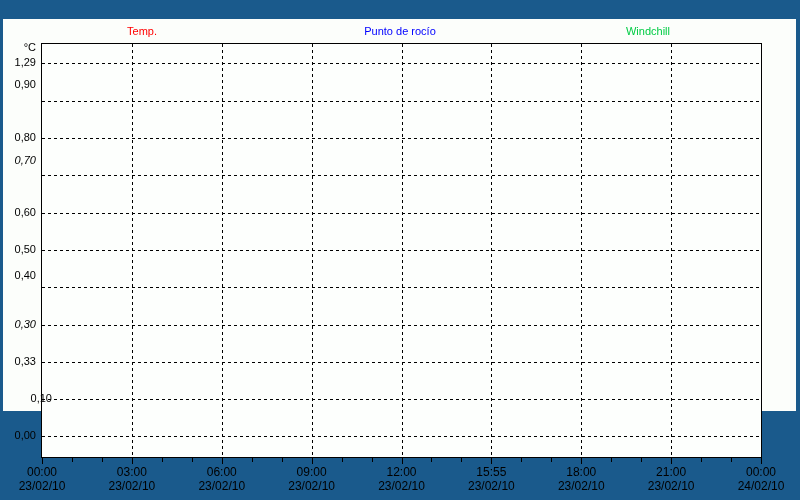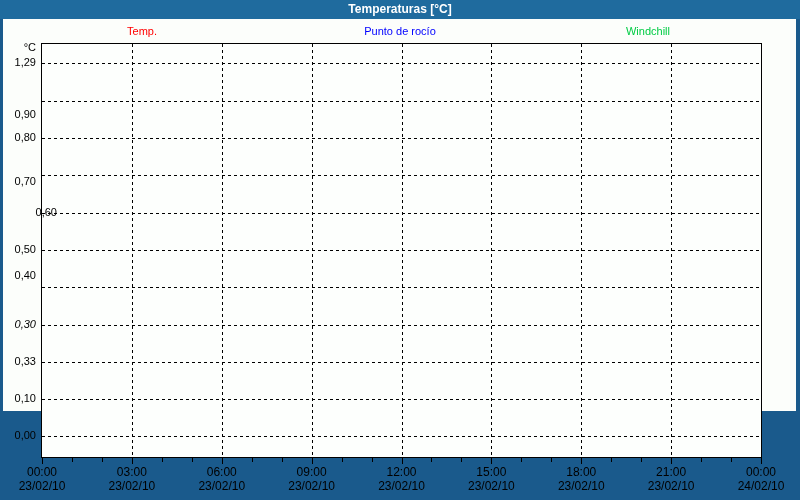--- a/index.html
+++ b/index.html
@@ -48,23 +48,20 @@
   .xdate{top:460px;}
   .legend-item{
     position:absolute;top:6px;transform:translateX(-50%);
     font-size:11px;white-space:nowrap;
   }
 </style>
 </head>
 <body>
 
 <div class="window">
-  <div class="titlebar">
-    <span>Temperaturas [°C]</span>
-  </div>
   <div class="content" id="content">
     <div id="legend">
         <div class="legend-item" style="left: 139px; color: rgb(255, 0, 0);">Temp.</div>
         <div class="legend-item" style="left: 397px; color: rgb(0, 0, 255);">Punto de rocío</div>
         <div class="legend-item" style="left: 645px; color: rgb(0, 204, 68);">Windchill</div>
       </div>
     <div class="unit-label">°C</div>
     <div class="plot" id="plot">
         <div class="hgrid" style="top: 19.4002px;"></div>
         <div class="hgrid" style="top: 56.7082px;"></div>
@@ -79,41 +76,41 @@
         <div class="hgrid" style="top: 392.481px;"></div>
         <div class="vgrid" style="left: 89.875px;"></div>
         <div class="vgrid" style="left: 179.75px;"></div>
         <div class="vgrid" style="left: 269.625px;"></div>
         <div class="vgrid" style="left: 359.5px;"></div>
         <div class="vgrid" style="left: 449.375px;"></div>
         <div class="vgrid" style="left: 539.25px;"></div>
         <div class="vgrid" style="left: 629.125px;"></div>
       </div>
   <div class="ytick" style="top: 37.4002px;">1,29</div>
-      <div class="ytick" style="top: 89px;">0,90</div>
+      <div class="ytick" style="top: 59px;">0,90</div>
       <div class="ytick" style="top: 112.016px;">0,80</div>
-      <div class="ytick" style="top: 156px;">0,70</div>
-      <div class="ytick" style="top: 186.632px; margin-left: 21px;">0,60</div>
+      <div class="ytick" style="top: 135px; font-style: italic;">0,70</div>
+      <div class="ytick" style="top: 186.632px;">0,60</div>
       <div class="ytick" style="top: 223.94px;">0,50</div>
       <div class="ytick" style="top: 250px;">0,40</div>
       <div class="ytick" style="top: 298.556px; font-style: italic;">0,30</div>
       <div class="ytick" style="top: 335.864px;">0,33</div>
-      <div class="ytick" style="top: 373.173px;">0,10</div>
+      <div class="ytick" style="top: 373.173px; margin-left: 16px;">0,10</div>
       <div class="ytick" style="top: 410.481px;">0,00</div>
       <div class="xtime" style="left: 39px;">00:00</div>
       <div class="xdate" style="left: 39px;">23/02/10</div>
       <div class="xtime" style="left: 128.875px;">03:00</div>
       <div class="xdate" style="left: 128.875px;">23/02/10</div>
       <div class="xtime" style="left: 218.75px;">06:00</div>
       <div class="xdate" style="left: 218.75px;">23/02/10</div>
       <div class="xtime" style="left: 308.625px;">09:00</div>
       <div class="xdate" style="left: 308.625px;">23/02/10</div>
       <div class="xtime" style="left: 398.5px;">12:00</div>
       <div class="xdate" style="left: 398.5px;">23/02/10</div>
-      <div class="xtime" style="left: 488.375px;">15:00</div>
+      <div class="xtime" style="left: 488.375px;">15:55</div>
       <div class="xdate" style="left: 488.375px;">23/02/10</div>
       <div class="xtime" style="left: 578.25px;">18:00</div>
       <div class="xdate" style="left: 578.25px;">23/02/10</div>
       <div class="xtime" style="left: 668.125px;">21:00</div>
       <div class="xdate" style="left: 668.125px;">23/02/10</div>
       <div class="xtime" style="left: 758px;">00:00</div>
       <div class="xdate" style="left: 758px;">24/02/10</div>
       <div class="axis-tick" style="left: 39px; height: 6px;"></div>
       <div class="axis-tick" style="left: 68.9583px; height: 4px;"></div>
       <div class="axis-tick" style="left: 98.9167px; height: 4px;"></div>

